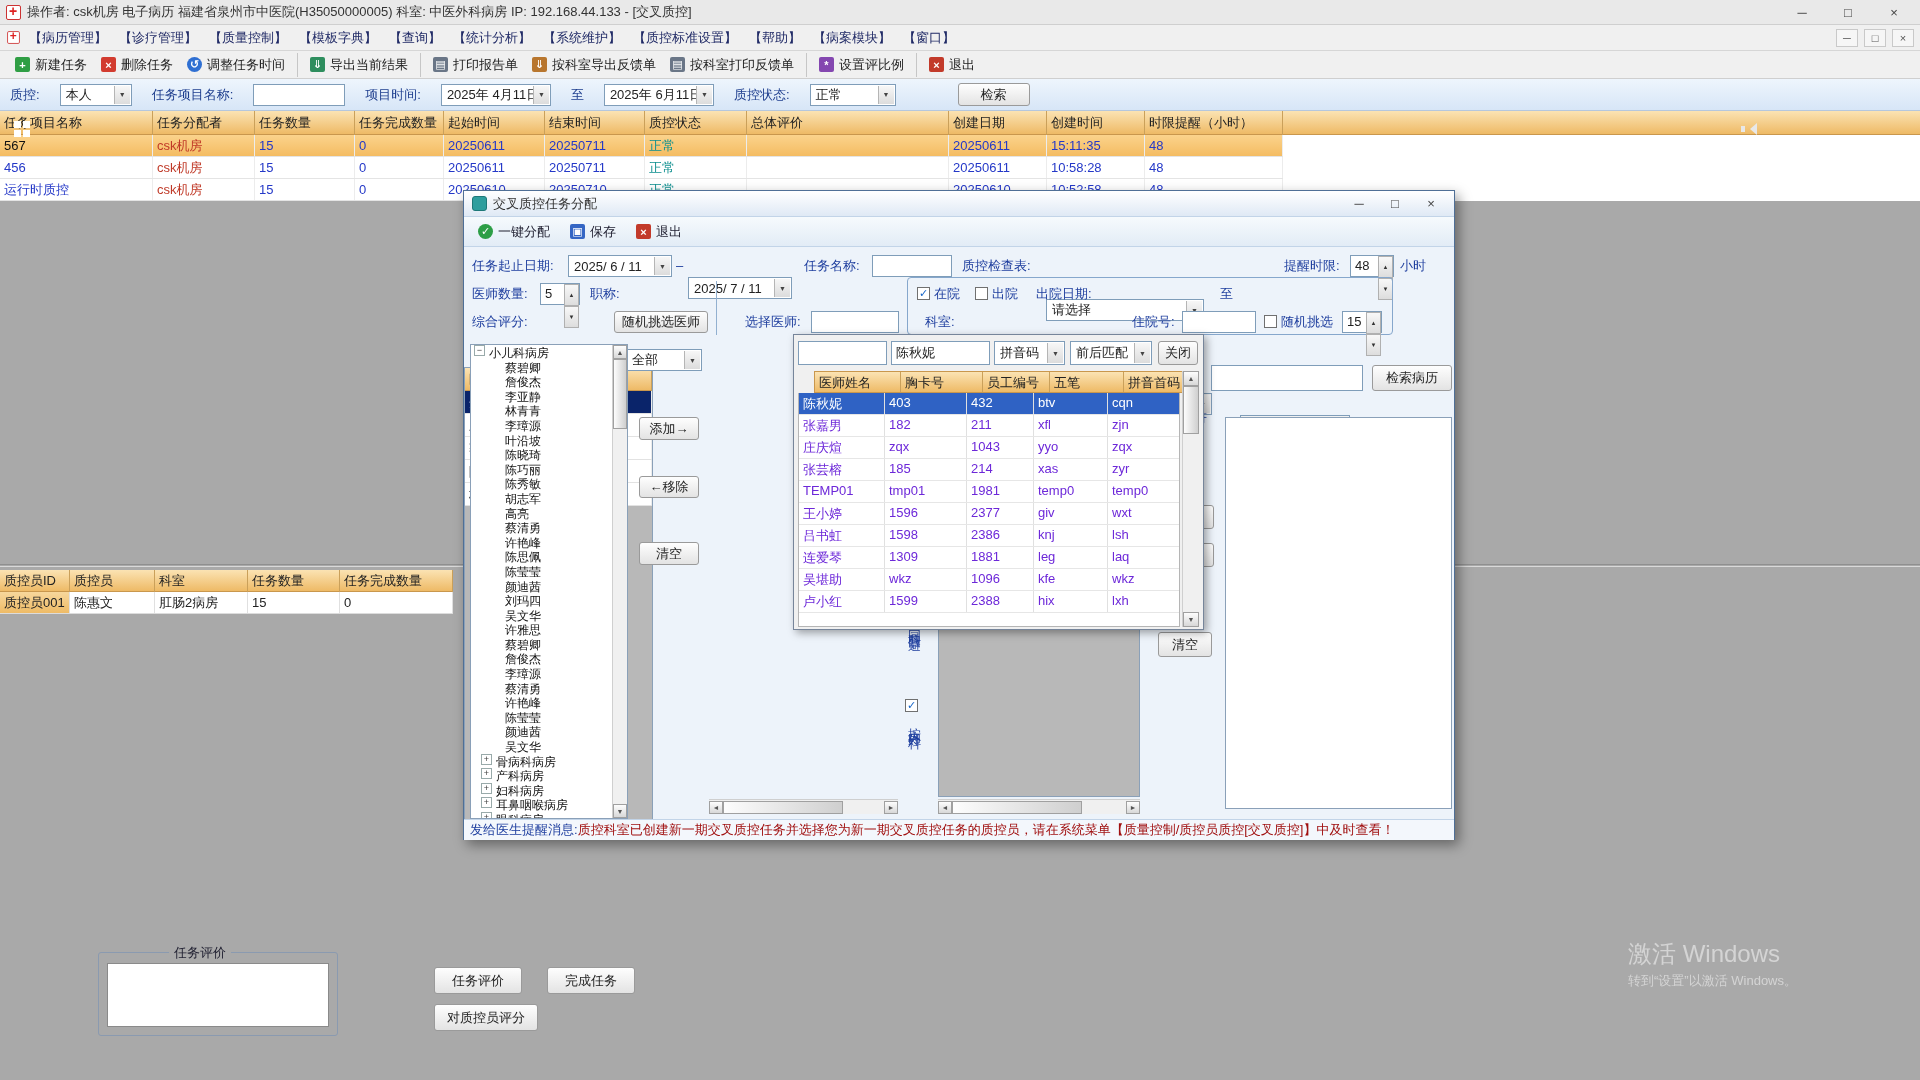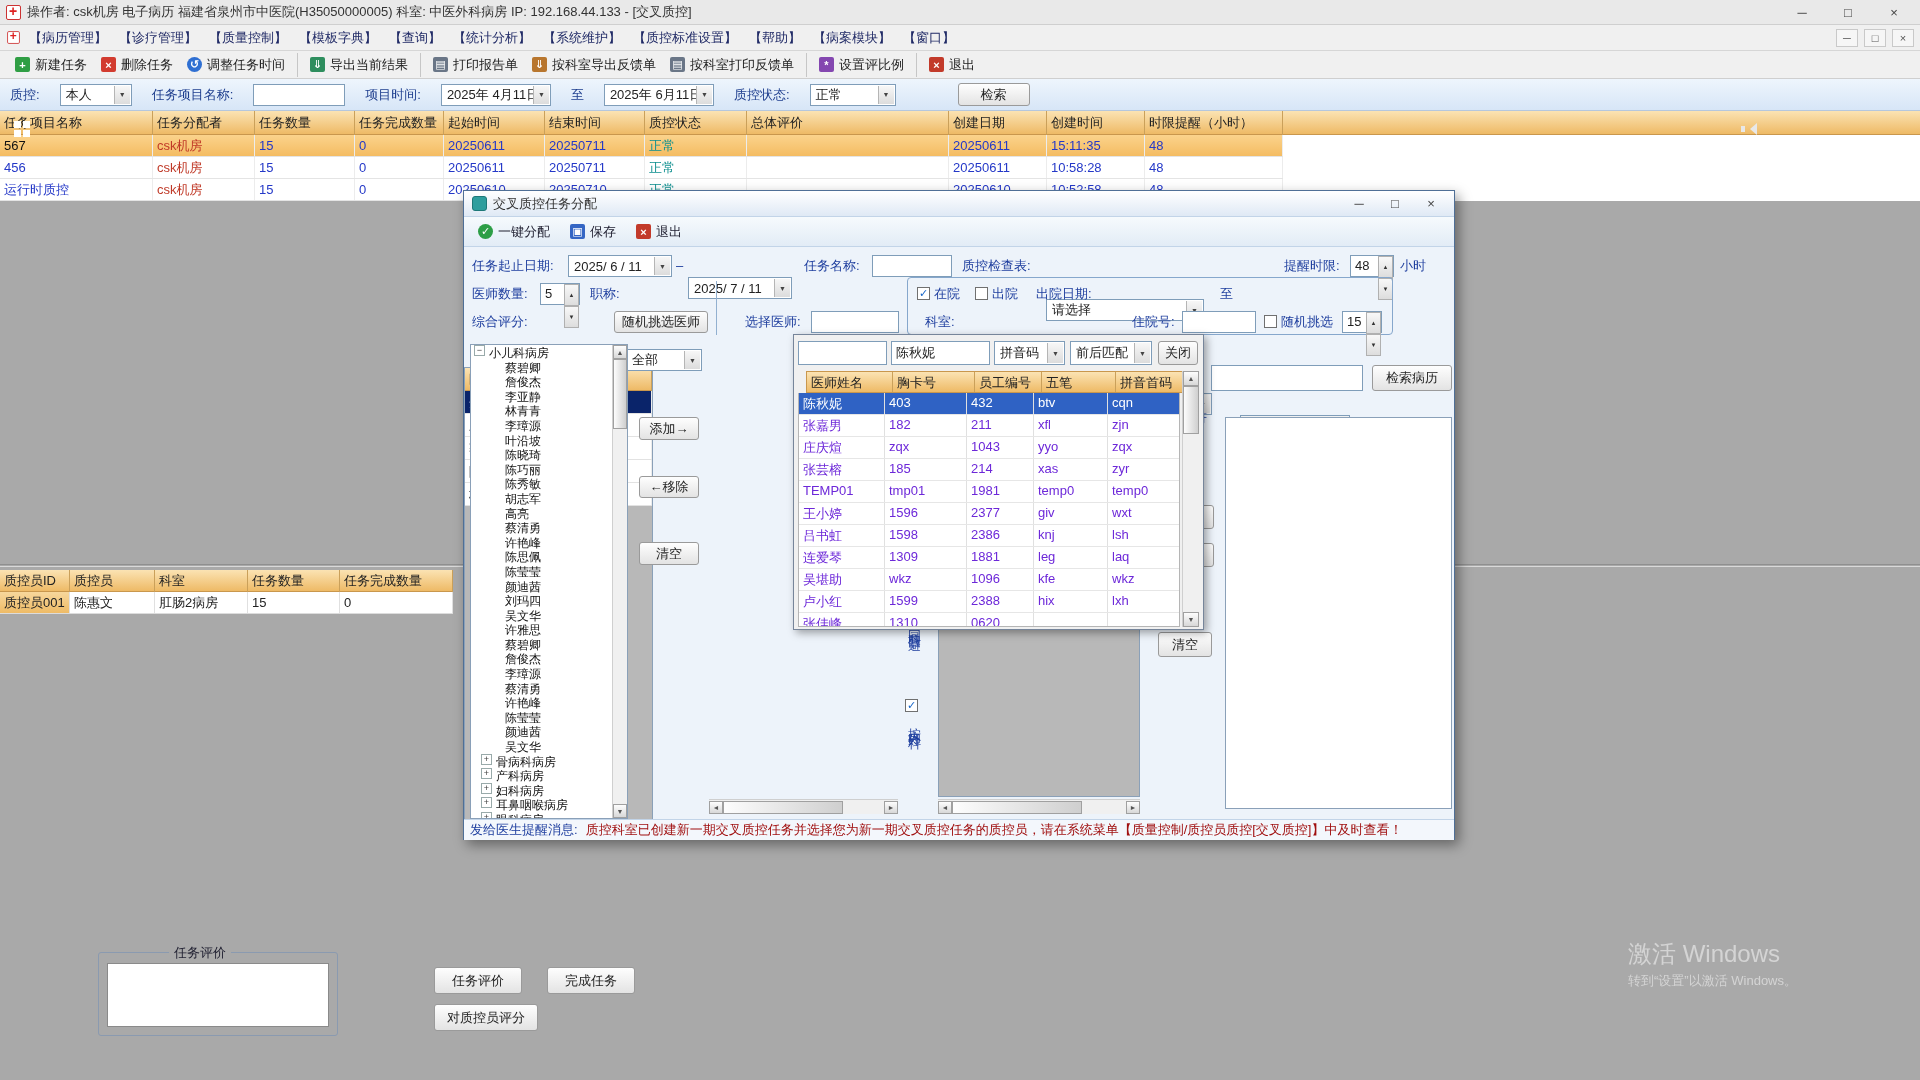--- a/index.html
+++ b/index.html
@@ -99,32 +99,32 @@
 
 #midtbl{left:245px;top:153px;width:189px;height:453px;background:#b8b8b8;border:1px solid #8aa0b8;overflow:hidden}
 .mid-h{display:grid;grid-template-columns:69px 1fr;height:23px;border-bottom:1px solid #c9974d}
 .mid-h .c{border-right:1px solid #caa05a;padding:3px 4px}
 .drow{display:grid;grid-template-columns:69px 1fr;height:23px;background:#fff;border-bottom:1px solid #e2e2e2}
 .drow .c{padding:3px 4px;border-right:1px solid #ececec;white-space:nowrap;overflow:hidden}
 .drow.sel{background:#0a246a;color:#fff}
 
 #popup{left:329px;top:143px;width:411px;height:296px;background:#f0f0f0;border:1px solid #76859a;box-shadow:3px 3px 8px rgba(0,0,0,.35);z-index:30}
 .pcombo{position:absolute;height:24px}
-#pgrid-head{position:absolute;left:12px;top:36px;width:382px;height:22px;display:grid;grid-template-columns:86px 82px 67px 74px 73px;border:1px solid #c9974d;border-bottom:1px solid #c9974d}
+#pgrid-head{position:absolute;left:20px;top:36px;width:382px;height:22px;display:grid;grid-template-columns:86px 82px 67px 74px 73px;border:1px solid #c9974d;border-bottom:1px solid #c9974d}
 #pgrid-head .c{border-right:1px solid #caa05a;padding:2px 4px;white-space:nowrap;overflow:hidden;font-size:13px}
 #pgrid-rows{position:absolute;left:4px;top:58px;width:382px;height:234px;background:#fff;border:1px solid #b5b5b5;border-top:none;overflow:hidden}
 .prow{display:grid;grid-template-columns:86px 82px 67px 74px 73px;height:22px;border-bottom:1px solid #e6e6e6}
 .prow .c{padding:2px 4px;border-right:1px solid #e0e0e0;white-space:nowrap;overflow:hidden;font-size:13px;color:#6d28d9}
 .prow.sel{background:#2f62c4}.prow.sel .c{color:#fff}
 
 .vtext{writing-mode:vertical-lr;text-orientation:upright;letter-spacing:3px;color:#1e3e9e;font-size:13px}
 
 #dlg-msg{position:absolute;left:0;top:628px;width:990px;height:21px;background:#f3f7fc;border-top:1px solid #c2d4e8;display:flex;align-items:center;padding:0 6px;white-space:nowrap;overflow:hidden}
 #dlg-msg .l{color:#1e3e9e}
-#dlg-msg .m{color:#a01010;margin-left:8px}
+#dlg-msg .m{color:#a01010;margin-left:0}
 
 #taskbar{left:0;top:1044px;width:1920px;height:36px;background:#262b33;display:flex;align-items:center;color:#eee}
 .tb-app{width:44px;height:36px;display:flex;align-items:center;justify-content:center}
 .tb-app.sel{background:#3d434d;box-shadow:inset 0 -2px 0 #7ab8e8}
 .tapp{width:22px;height:22px;display:flex;align-items:center;justify-content:center;border-radius:2px;font-weight:bold}
 [data-icon="start-icon"]{position:relative}
 [data-icon="start-icon"]::after{content:"";position:absolute;left:3px;top:3px;width:7px;height:7px;background:#fff;box-shadow:9px 0 #fff,0 9px #fff,9px 9px #fff}
 [data-icon="edge-icon"]{background:radial-gradient(circle at 35% 35%,#6fd0f5,#0b78c8);border-radius:50%;color:#fff;font-size:15px}[data-icon="edge-icon"]::after{content:"e"}
 [data-icon="emr-icon"],[data-icon="emr-active-icon"]{background:#fff;color:#d22;font-size:17px}
 [data-icon="emr-icon"]::after,[data-icon="emr-active-icon"]::after{content:"+"}
@@ -782,27 +782,20 @@
           </div>
 
           <div class="prow">
             <span class="c">卢小红</span>
             <span class="c">1599</span>
             <span class="c">2388</span>
             <span class="c">hix</span>
             <span class="c">lxh</span>
           </div>
 
-          <div class="prow">
-            <span class="c">张佳峰</span>
-            <span class="c">1310</span>
-            <span class="c">0620</span>
-            <span class="c"></span>
-            <span class="c"></span>
-          </div>
         </div>
       <div class="sbv" style="left:388px;top:36px;width:17px;height:256px">
         <div class="sba" style="height:15px">▲</div>
         <div class="sbt" style="height:48px"></div>
         <div class="sba" style="height:15px;position:absolute;bottom:0;left:0;right:0">▼</div>
       </div>
     </div>
   </div>
 
   <div id="taskbar">

